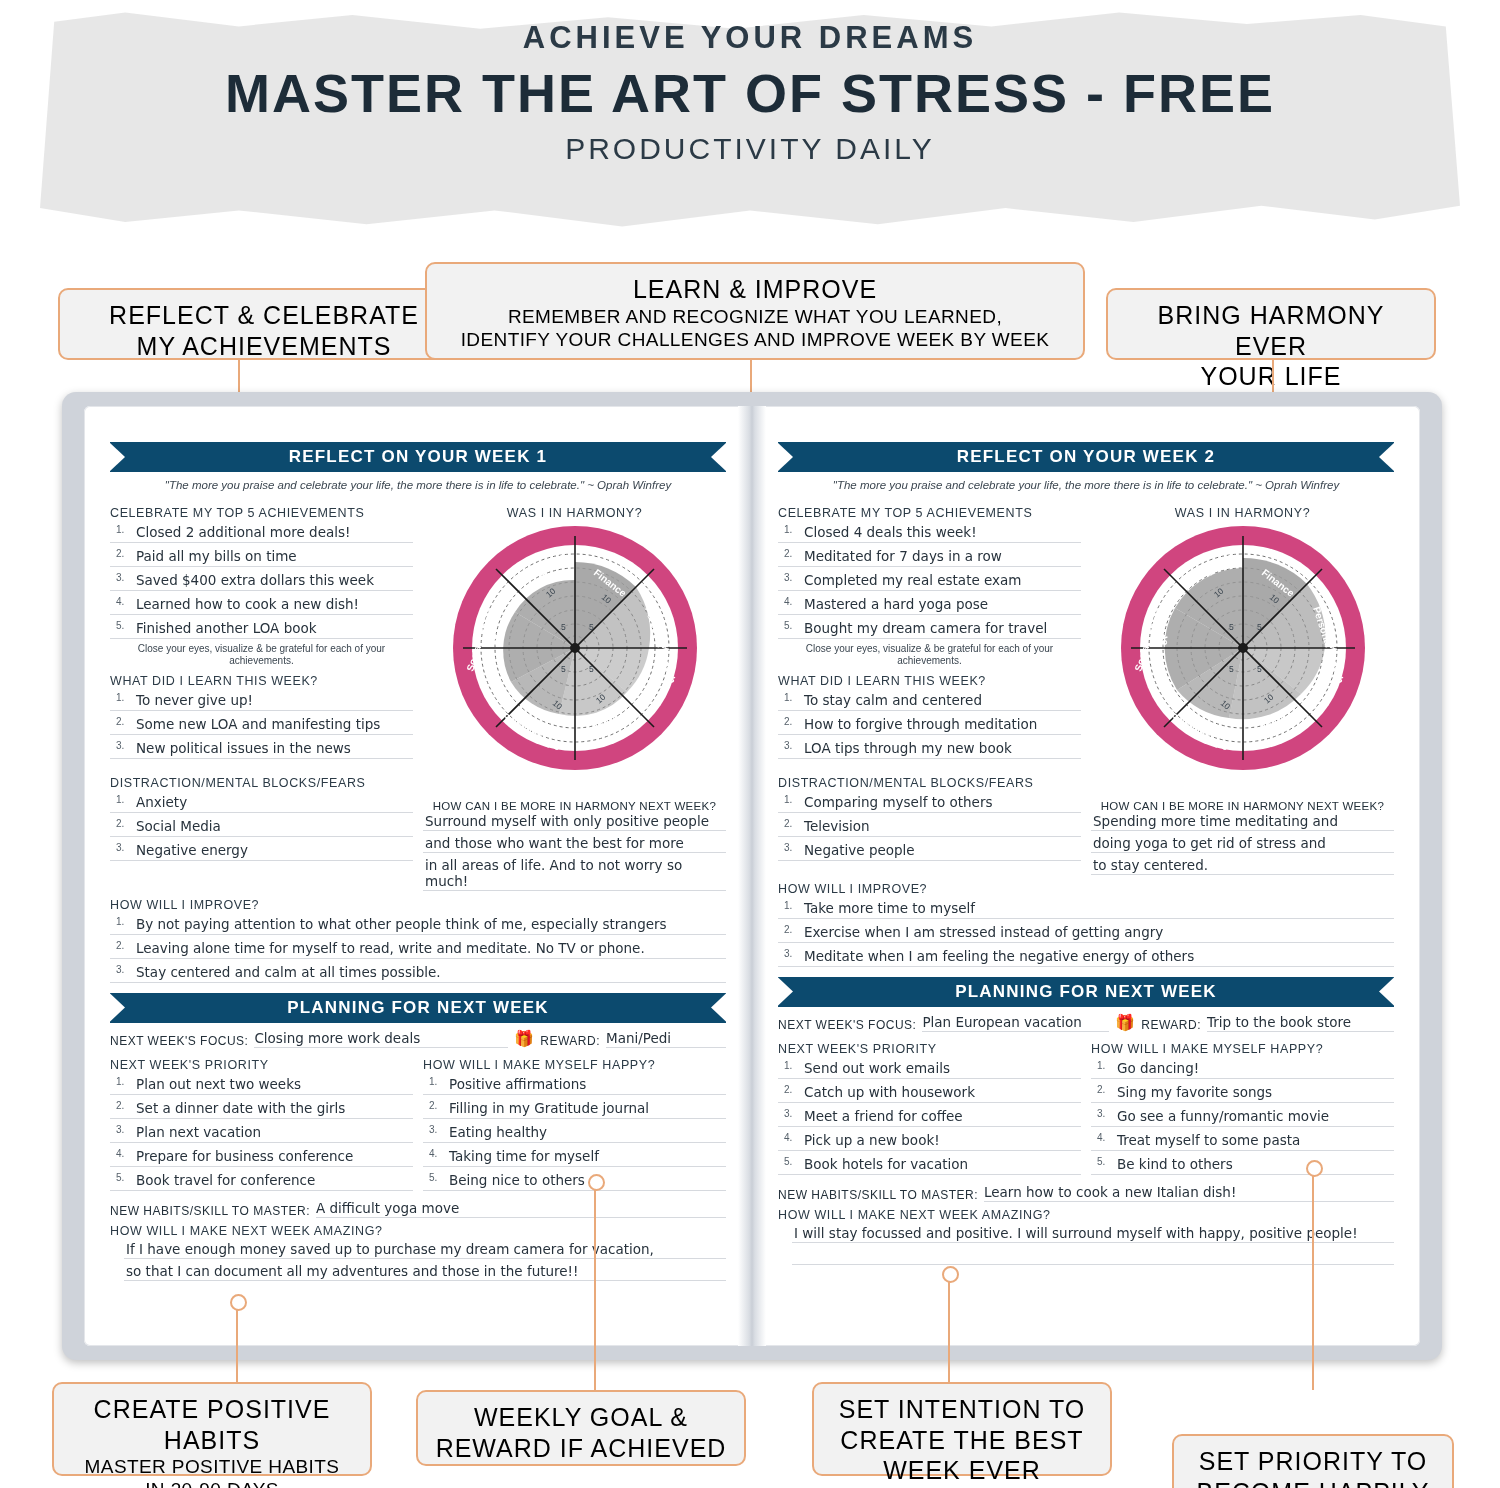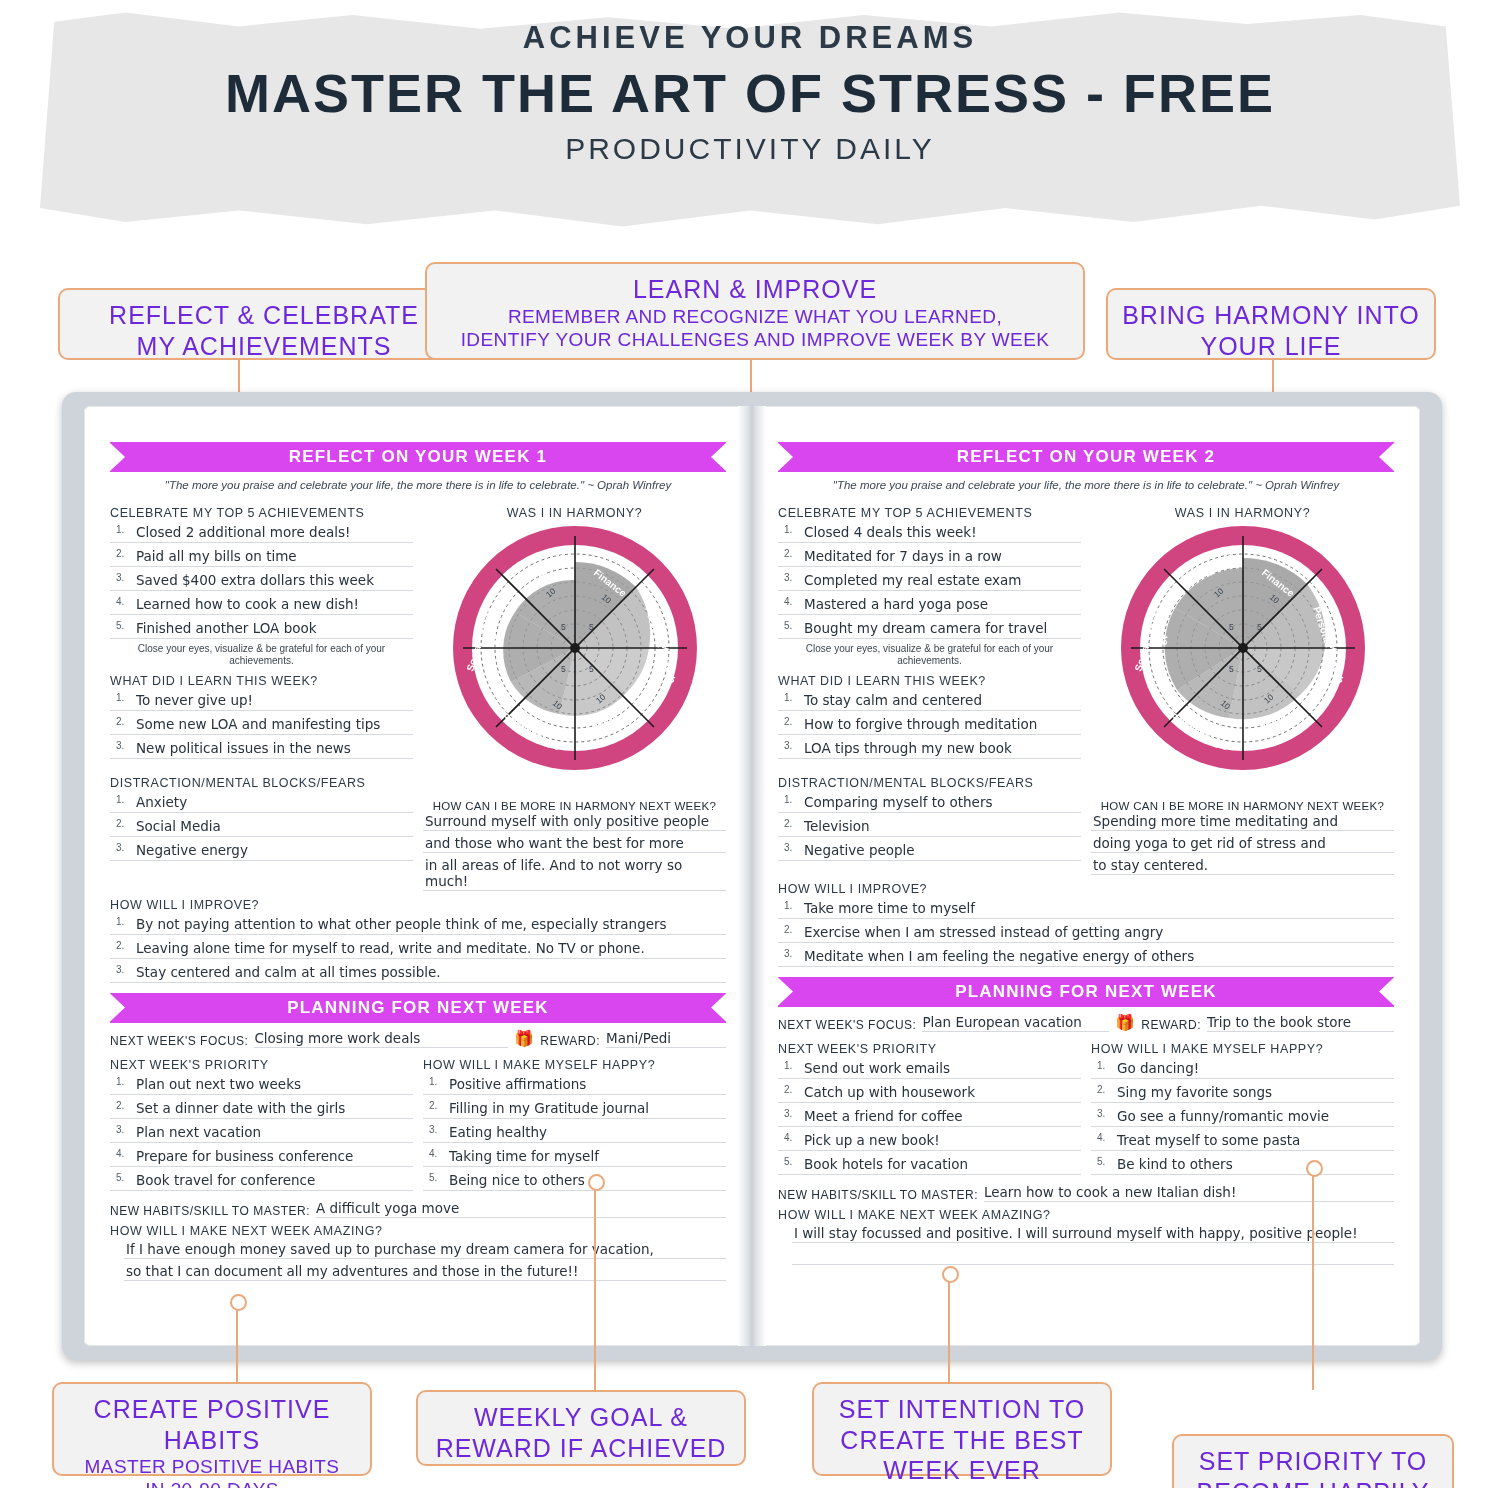--- a/index.html
+++ b/index.html
@@ -22,21 +22,21 @@
   .h-line2{font-size:54px;letter-spacing:2px;font-weight:700;color:#1d2c38;margin-top:6px;}
   .h-line3{font-size:30px;letter-spacing:3px;font-weight:400;color:#2b3a46;margin-top:8px;}
 
   
   .callout{
     position:absolute;
     background:#f2f2f2;
     border:2px solid #e9a97a;
     border-radius:10px;
     text-align:center;
-    color:#6d28d9;
+    color:#000000;
     padding:10px 14px;
     box-sizing:border-box;
     line-height:1.22;
   }
   .callout .c-title{font-size:25px;letter-spacing:1px;}
   .callout .c-sub{font-size:19px;letter-spacing:.4px;}
   .leader{position:absolute;background:#e9a97a;}
   .dot{position:absolute;width:13px;height:13px;border:2px solid #e9a97a;border-radius:50%;background:#fff;}
 
   
@@ -56,21 +56,21 @@
     position:absolute;left:calc(50% - 14px);top:0;width:28px;height:100%;
     background:linear-gradient(90deg,#ffffff,#d9dde3 40%,#c9ced6 50%,#d9dde3 60%,#ffffff);
   }
   .page{position:absolute;top:0;width:50%;height:100%;box-sizing:border-box;padding:28px 26px;}
   .page.left{left:0;}
   .page.right{right:0;}
 
   
   .banner{
     position:relative;height:30px;margin:8px 0 4px 0;
-    background:#d946ef;color:#fff;
+    background:#0c4a6e;color:#fff;
     display:flex;align-items:center;justify-content:center;
     font-size:17px;font-weight:700;letter-spacing:1.2px;
   }
   .banner:before,.banner:after{
     content:"";position:absolute;top:0;width:16px;height:30px;background:#fff;
   }
   .banner:before{left:-1px;clip-path:polygon(0 0,100% 50%,0 100%);}
   .banner:after{right:-1px;clip-path:polygon(100% 0,0 50%,100% 100%);}
 
   .quote{
@@ -120,21 +120,21 @@
 <div class="callout" style="left:425px;top:262px;width:660px;height:98px;">
   <div class="c-title">LEARN &amp; IMPROVE</div>
   <div class="c-sub">REMEMBER AND RECOGNIZE WHAT YOU LEARNED,</div>
   <div class="c-sub">IDENTIFY YOUR CHALLENGES AND IMPROVE WEEK BY WEEK</div>
 </div>
 <div class="leader" style="left:750px;top:360px;width:2px;height:430px;"></div>
 <div class="leader" style="left:664px;top:789px;width:88px;height:2px;"></div>
 <div class="dot" style="left:652px;top:783px;"></div>
 
 <div class="callout" style="left:1106px;top:288px;width:330px;height:72px;">
-  <div class="c-title">BRING HARMONY INTO</div>
+  <div class="c-title">BRING HARMONY EVER</div>
   <div class="c-title">YOUR LIFE</div>
 </div>
 <div class="leader" style="left:1272px;top:360px;width:2px;height:165px;"></div>
 <div class="dot" style="left:1266px;top:521px;"></div>
 
 <div class="book">
   <div class="pages">
     <div class="spine"></div>
 
     <div class="page left">

